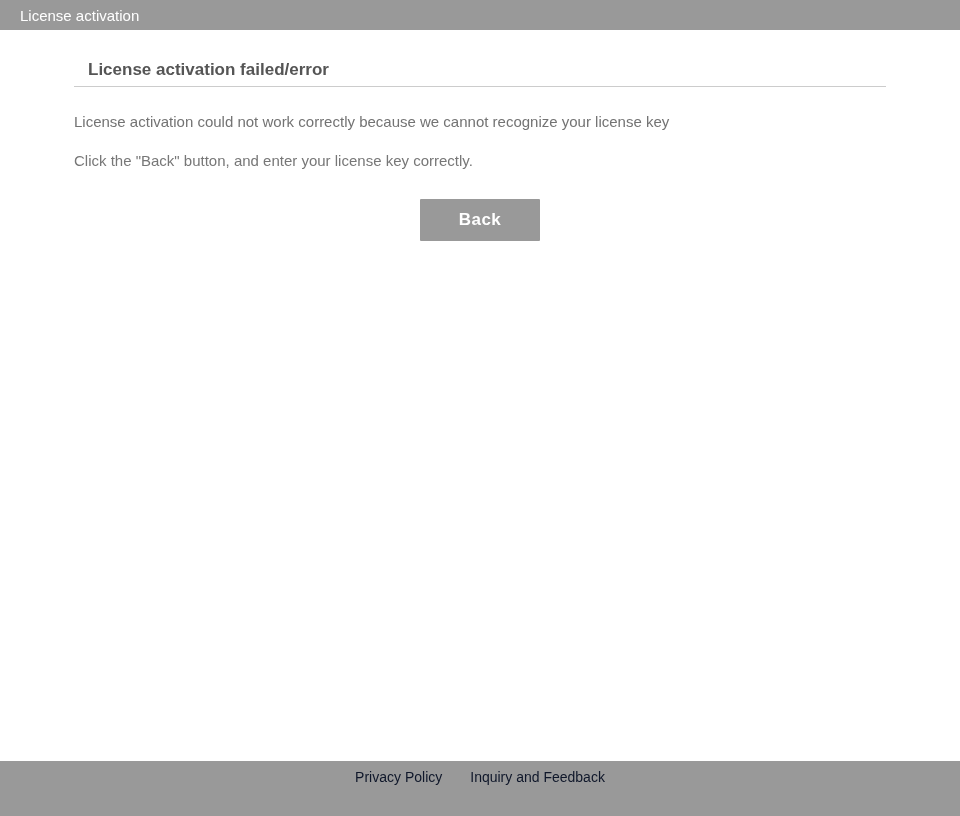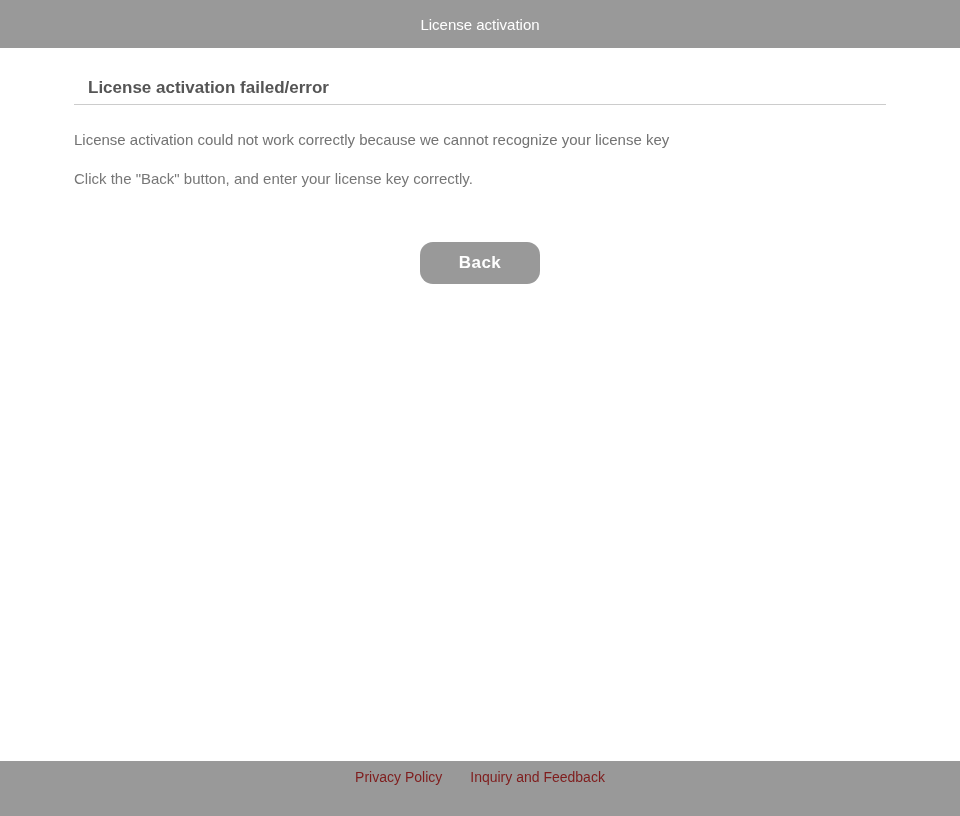--- a/index.html
+++ b/index.html
@@ -10,24 +10,24 @@
     body {
       font-family: Arial, Helvetica, sans-serif;
       width: 960px;
       height: 816px;
       display: flex;
       flex-direction: column;
       background: #ffffff;
     }
     .top-bar {
       background: #999999;
-      height: 48px;
+      height: 30px;
       display: flex;
       align-items: center;
-      justify-content: center;
+      justify-content: flex-start;
       padding: 0 20px;
     }
     .top-bar-title {
       color: #ffffff;
       font-size: 15px;
     }
     .content-wrap {
       flex: 1;
       padding: 24px 74px 0 74px;
     }
@@ -50,41 +50,40 @@
     }
     .button-row {
       margin-top: 30px;
       display: flex;
       justify-content: center;
     }
     .back-button {
       background: #999999;
       color: #ffffff;
       border: none;
-      border-radius: 13px;
+      border-radius: 1px;
       width: 120px;
       height: 42px;
       font-size: 17px;
       font-weight: bold;
       cursor: pointer;
       letter-spacing: 0.5px;
       font-family: inherit;
-      margin-top: 25px;
     }
     .footer {
       background: #999999;
       height: 55px;
       display: flex;
       align-items: flex-start;
       justify-content: center;
       gap: 28px;
       padding-top: 8px;
     }
     .footer a {
-      color: #7f1d1d;
+      color: #0f172a;
       font-size: 14px;
       text-decoration: none;
       cursor: pointer;
     }
   </style>
 </head>
 <body>
 
 <div class="top-bar">
   <span class="top-bar-title">License activation</span>

